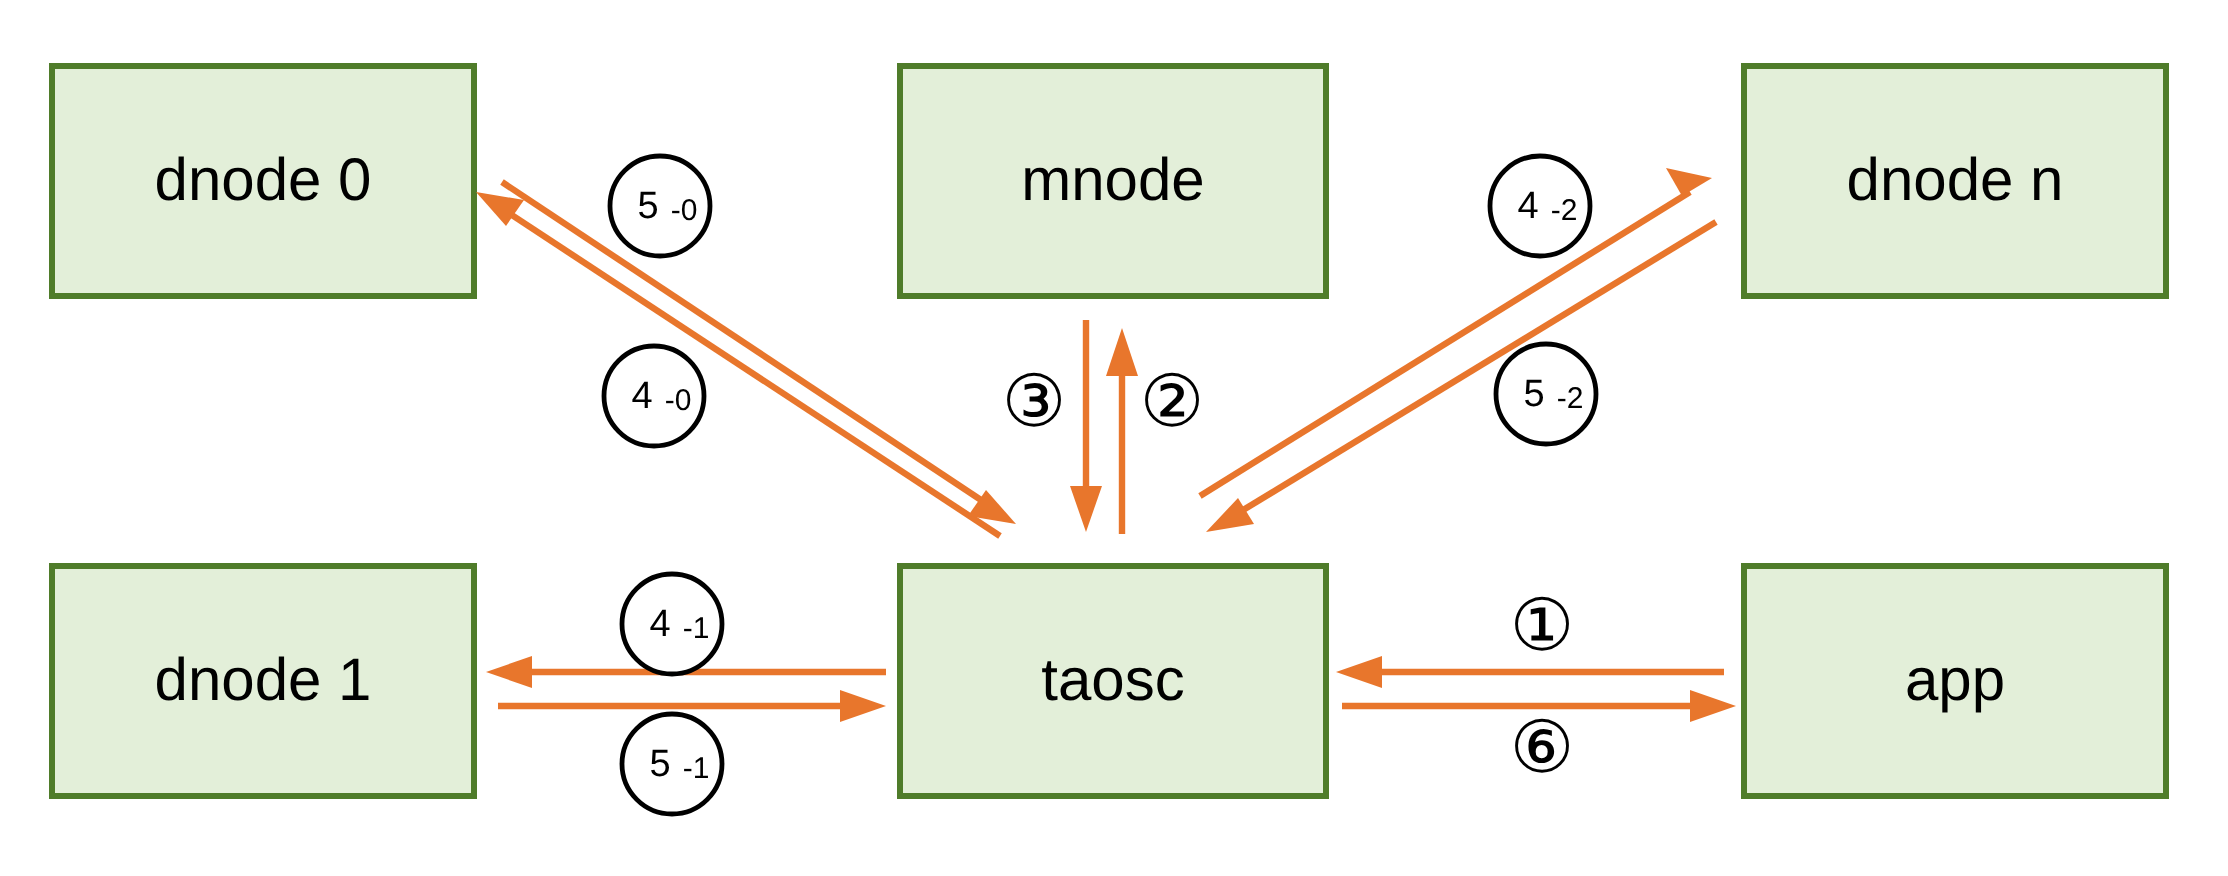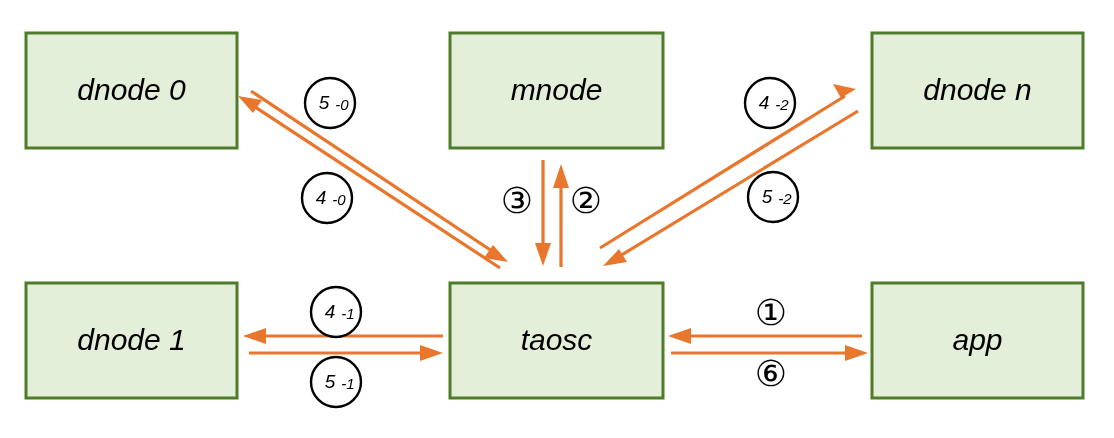--- a/index.html
+++ b/index.html
@@ -11,21 +11,20 @@
     width: 1114px;
     height: 438px;
     overflow: hidden;
     font-family: "Liberation Sans", sans-serif;
   }
   #diagram-root {
     position: relative;
     width: 1114px;
     height: 438px;
     background: #ffffff;
-    font-style: italic;
   }
   svg#diagram-svg {
     position: absolute;
     left: 0;
     top: 0;
     width: 1114px;
     height: 438px;
     display: block;
   }
   .node-box-rect {

